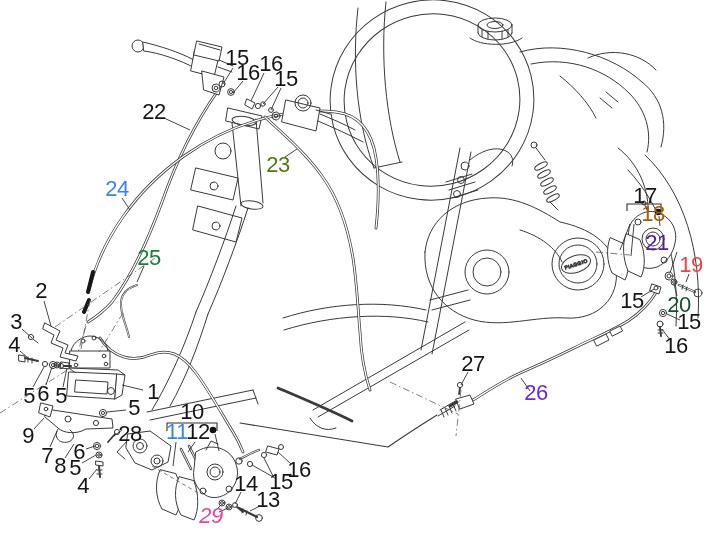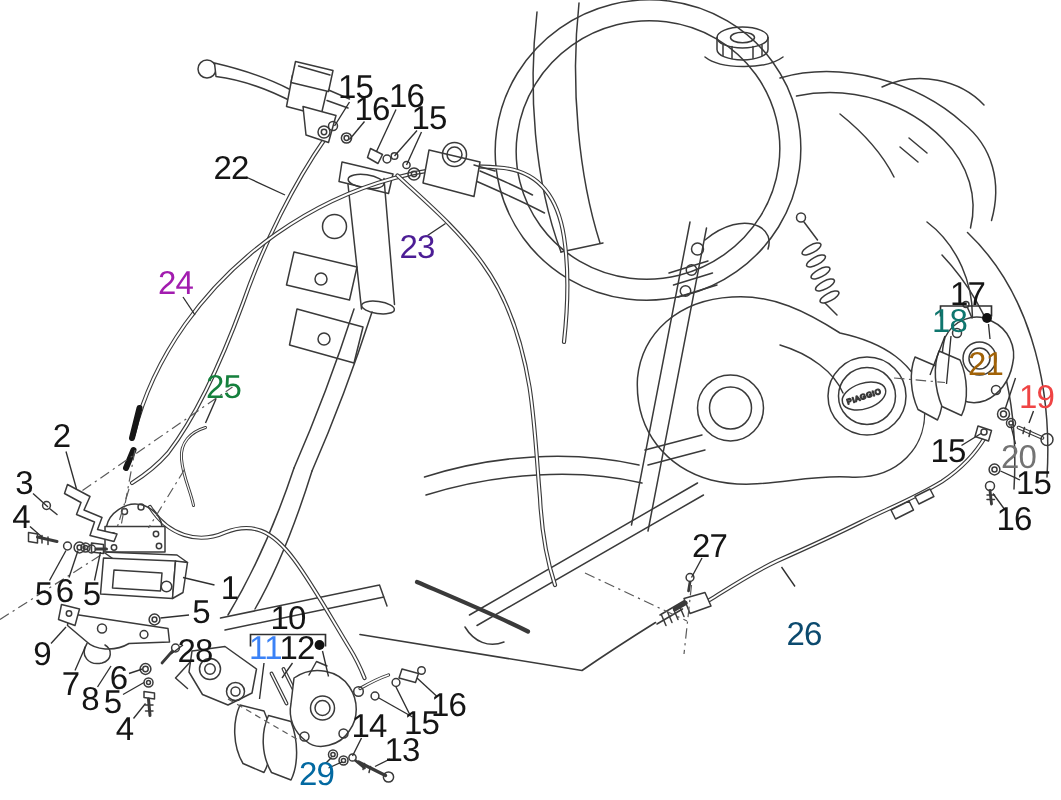--- a/index.html
+++ b/index.html
@@ -353,50 +353,50 @@
         <line x1="659" y1="216" x2="660" y2="226" class="leader"></line>
       </g>
   </svg>
 
   <div id="label-layer">
       <div class="callout" style="left: 154px; top: 112px; color: rgb(21, 21, 21);">22</div>
       <div class="callout" style="left: 237px; top: 58px; color: rgb(21, 21, 21);">15</div>
       <div class="callout" style="left: 248px; top: 73px; color: rgb(21, 21, 21);">16</div>
       <div class="callout" style="left: 271px; top: 64px; color: rgb(21, 21, 21);">16</div>
       <div class="callout" style="left: 286px; top: 79px; color: rgb(21, 21, 21);">15</div>
-      <div class="callout" style="left: 278px; top: 165px; color: #4c1d95;">23</div>
-      <div class="callout" style="left: 117px; top: 189px; color: #a21caf;">24</div>
+      <div class="callout" style="left: 278px; top: 165px; color: #4d7c0f;">23</div>
+      <div class="callout" style="left: 117px; top: 189px; color: #3b82f6;">24</div>
       <div class="callout" style="left: 149px; top: 258px; color: #15803d;">25</div>
       <div class="callout" style="left: 41px; top: 291px; color: rgb(21, 21, 21);">2</div>
       <div class="callout" style="left: 16px; top: 322px; color: rgb(21, 21, 21);">3</div>
       <div class="callout" style="left: 14px; top: 345px; color: rgb(21, 21, 21);">4</div>
       <div class="callout" style="left: 29px; top: 396px; color: rgb(21, 21, 21);">5</div>
       <div class="callout" style="left: 43px; top: 394px; color: rgb(21, 21, 21);">6</div>
       <div class="callout" style="left: 61px; top: 396px; color: rgb(21, 21, 21);">5</div>
       <div class="callout" style="left: 28px; top: 436px; color: rgb(21, 21, 21);">9</div>
       <div class="callout" style="left: 153px; top: 392px; color: rgb(21, 21, 21);">1</div>
       <div class="callout" style="left: 134px; top: 408px; color: rgb(21, 21, 21);">5</div>
       <div class="callout" style="left: 130px; top: 424px; color: rgb(21, 21, 21); margin-top: 10px;">28</div>
       <div class="callout" style="left: 47px; top: 456px; color: rgb(21, 21, 21);">7</div>
       <div class="callout" style="left: 60px; top: 466px; color: rgb(21, 21, 21);">8</div>
       <div class="callout" style="left: 79px; top: 452px; color: rgb(21, 21, 21);">6</div>
       <div class="callout" style="left: 75px; top: 468px; color: rgb(21, 21, 21);">5</div>
       <div class="callout" style="left: 83px; top: 486px; color: rgb(21, 21, 21);">4</div>
       <div class="callout" style="left: 192px; top: 412px; color: rgb(21, 21, 21);">10</div>
       <div class="callout" style="left: 177px; top: 432px; color: #3b82f6;">11</div>
       <div class="callout" style="left: 198px; top: 432px; color: rgb(21, 21, 21); text-align: right;">12</div>
-      <div class="callout" style="left: 211px; top: 516px; color: #0369a1;">29</div>
+      <div class="callout" style="left: 211px; top: 516px; color: #ec4899; font-style: italic;">29</div>
       <div class="callout" style="left: 246px; top: 484px; color: rgb(21, 21, 21);">14</div>
       <div class="callout" style="left: 268px; top: 500px; color: rgb(21, 21, 21);">13</div>
       <div class="callout" style="left: 281px; top: 482px; color: rgb(21, 21, 21);">15</div>
       <div class="callout" style="left: 299px; top: 470px; color: rgb(21, 21, 21);">16</div>
       <div class="callout" style="left: 473px; top: 364px; color: rgb(21, 21, 21);">27</div>
-      <div class="callout" style="left: 536px; top: 423px; color: #0c4a6e;">26</div>
+      <div class="callout" style="left: 536px; top: 393px; color: #6d28d9;">26</div>
       <div class="callout" style="left: 645px; top: 196px; color: rgb(21, 21, 21);">17</div>
-      <div class="callout" style="left: 633px; top: 214px; color: #0f766e;">18</div>
-      <div class="callout" style="left: 657px; top: 243px; color: #a16207;">21</div>
+      <div class="callout" style="left: 653px; top: 214px; color: #a16207;">18</div>
+      <div class="callout" style="left: 657px; top: 243px; color: #4c1d95;">21</div>
       <div class="callout" style="left: 691px; top: 265px; color: #ef4444;">19</div>
       <div class="callout" style="left: 632px; top: 301px; color: rgb(21, 21, 21);">15</div>
-      <div class="callout" style="left: 679px; top: 305px; color: #737373;">20</div>
+      <div class="callout" style="left: 679px; top: 305px; color: #14532d;">20</div>
       <div class="callout" style="left: 689px; top: 322px; color: rgb(21, 21, 21);">15</div>
       <div class="callout" style="left: 676px; top: 346px; color: rgb(21, 21, 21);">16</div>
     </div>
 </div>
 
 </body></html>

